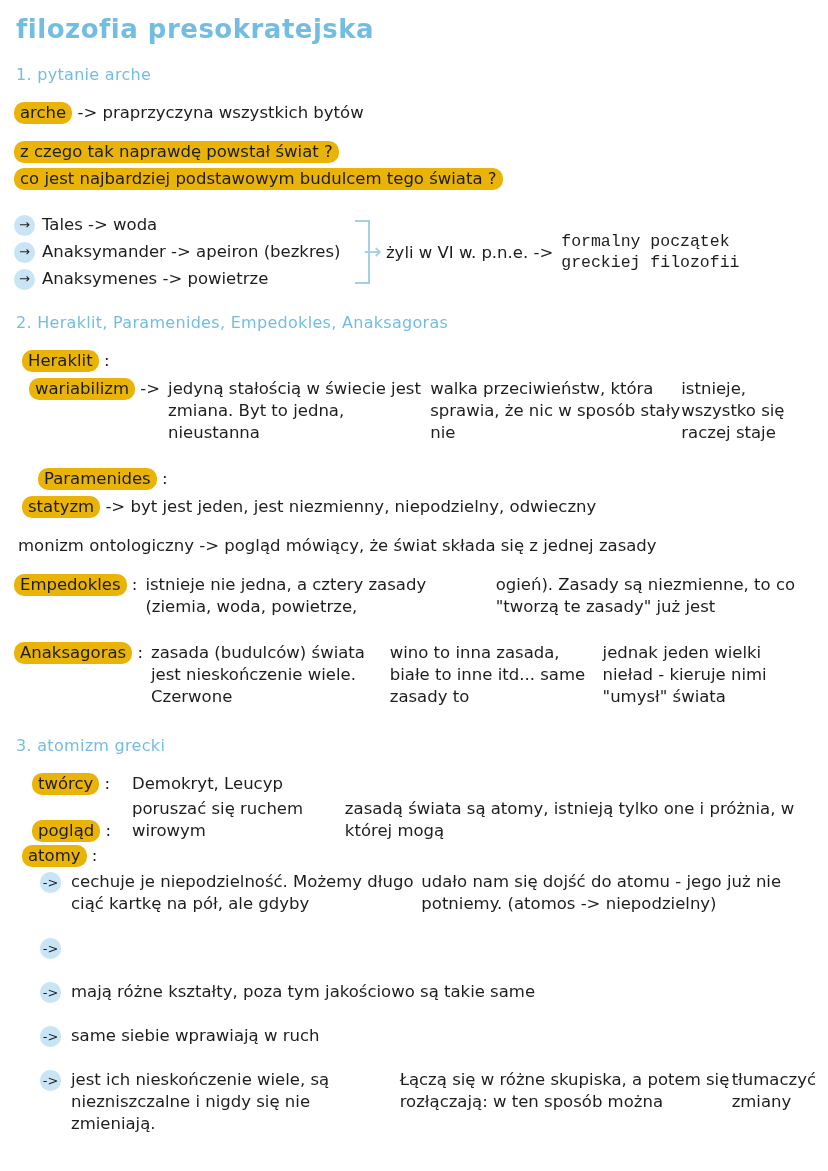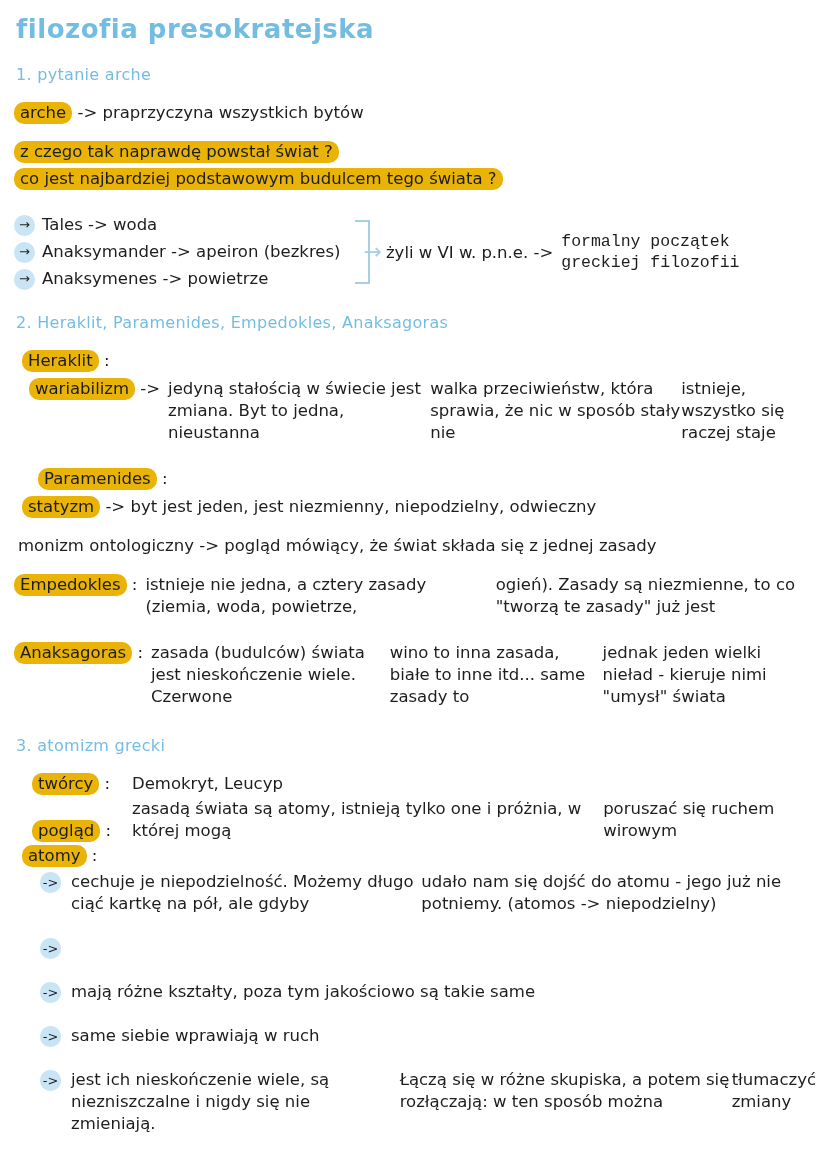--- a/index.html
+++ b/index.html
@@ -198,22 +198,22 @@
     </span>
     <span class="line">Demokryt, Leucyp</span>
   </div>
 
   <div class="def-row">
     <span class="def-term line">
       <span class="hl">pogląd</span>
       <span>:</span>
     </span>
     <span class="para">
+      <span class="line">poruszać się ruchem wirowym</span>
       <span class="line">zasadą świata są atomy, istnieją tylko one i próżnia, w której mogą</span>
-      <span class="line">poruszać się ruchem wirowym</span>
     </span>
   </div>
 
   <div class="line" style="margin-left:8px;margin-bottom:4px">
     <span class="hl">atomy</span>
     <span>:</span>
   </div>
 
   <div class="bullets">
 

